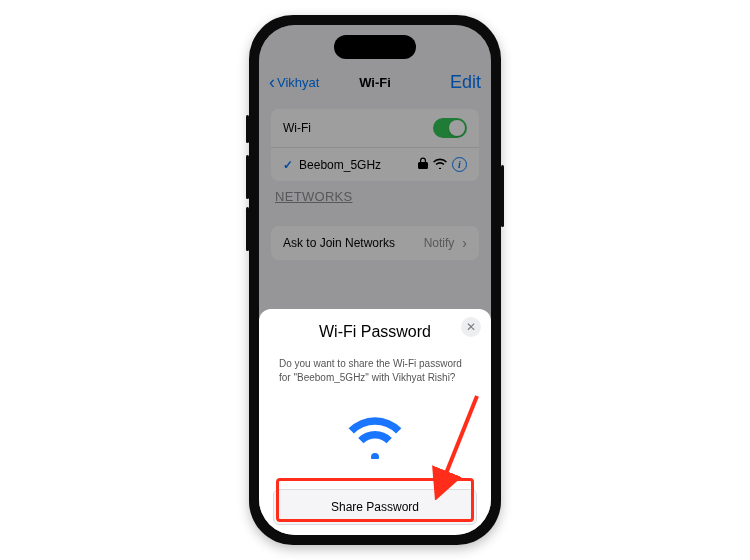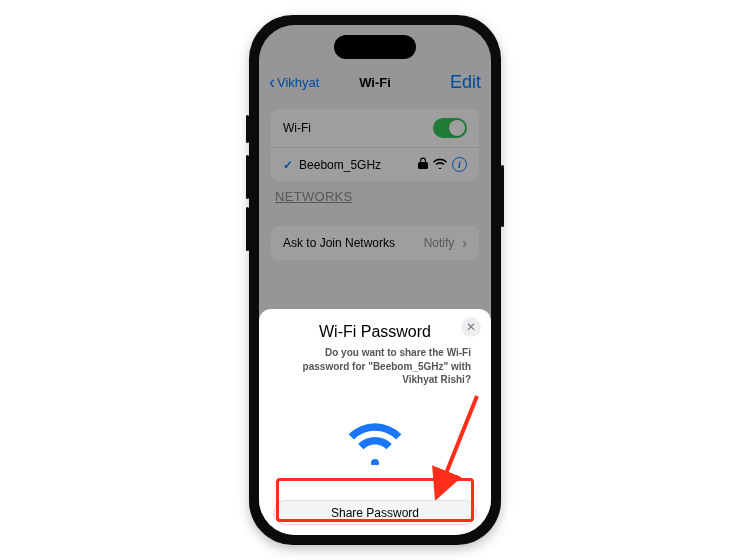--- a/index.html
+++ b/index.html
@@ -97,27 +97,27 @@
       flex-direction:column;
     }
     .sheet-close {
       position:absolute; top:8px; right:10px;
       width:20px; height:20px; border-radius:50%;
       background:#eceef0; color:#7b7b80;
       display:flex; align-items:center; justify-content:center;
       font-size:12px; line-height:1;
     }
     .sheet-title { text-align:center; font-size:16px; font-weight:400; margin-top:2px; }
-    .sheet-msg { text-align:right; font-size:10px; color:#555; margin-top:5px; line-height:1.35; padding:0 6px;font-weight:bold; }
+    .sheet-msg { text-align:left; font-size:10px; color:#555; margin-top:16px; line-height:1.35; padding:0 6px; }
     .sheet-art { flex:1; display:flex; align-items:center; justify-content:center; }
     .share-btn {
       border:1px solid #dcdce0;
       background:#f5f5f7;
-      border-radius:13px;
-      height:25px;
+      border-radius:6px;
+      height:36px;
       display:flex; align-items:center; justify-content:center;
       font-size:12px; font-weight:500; color:#000;
     }
     .annotation-arrow {
       position:absolute;
       z-index:25;
       left:160px;
       top:365px;
       pointer-events:none;
     }

